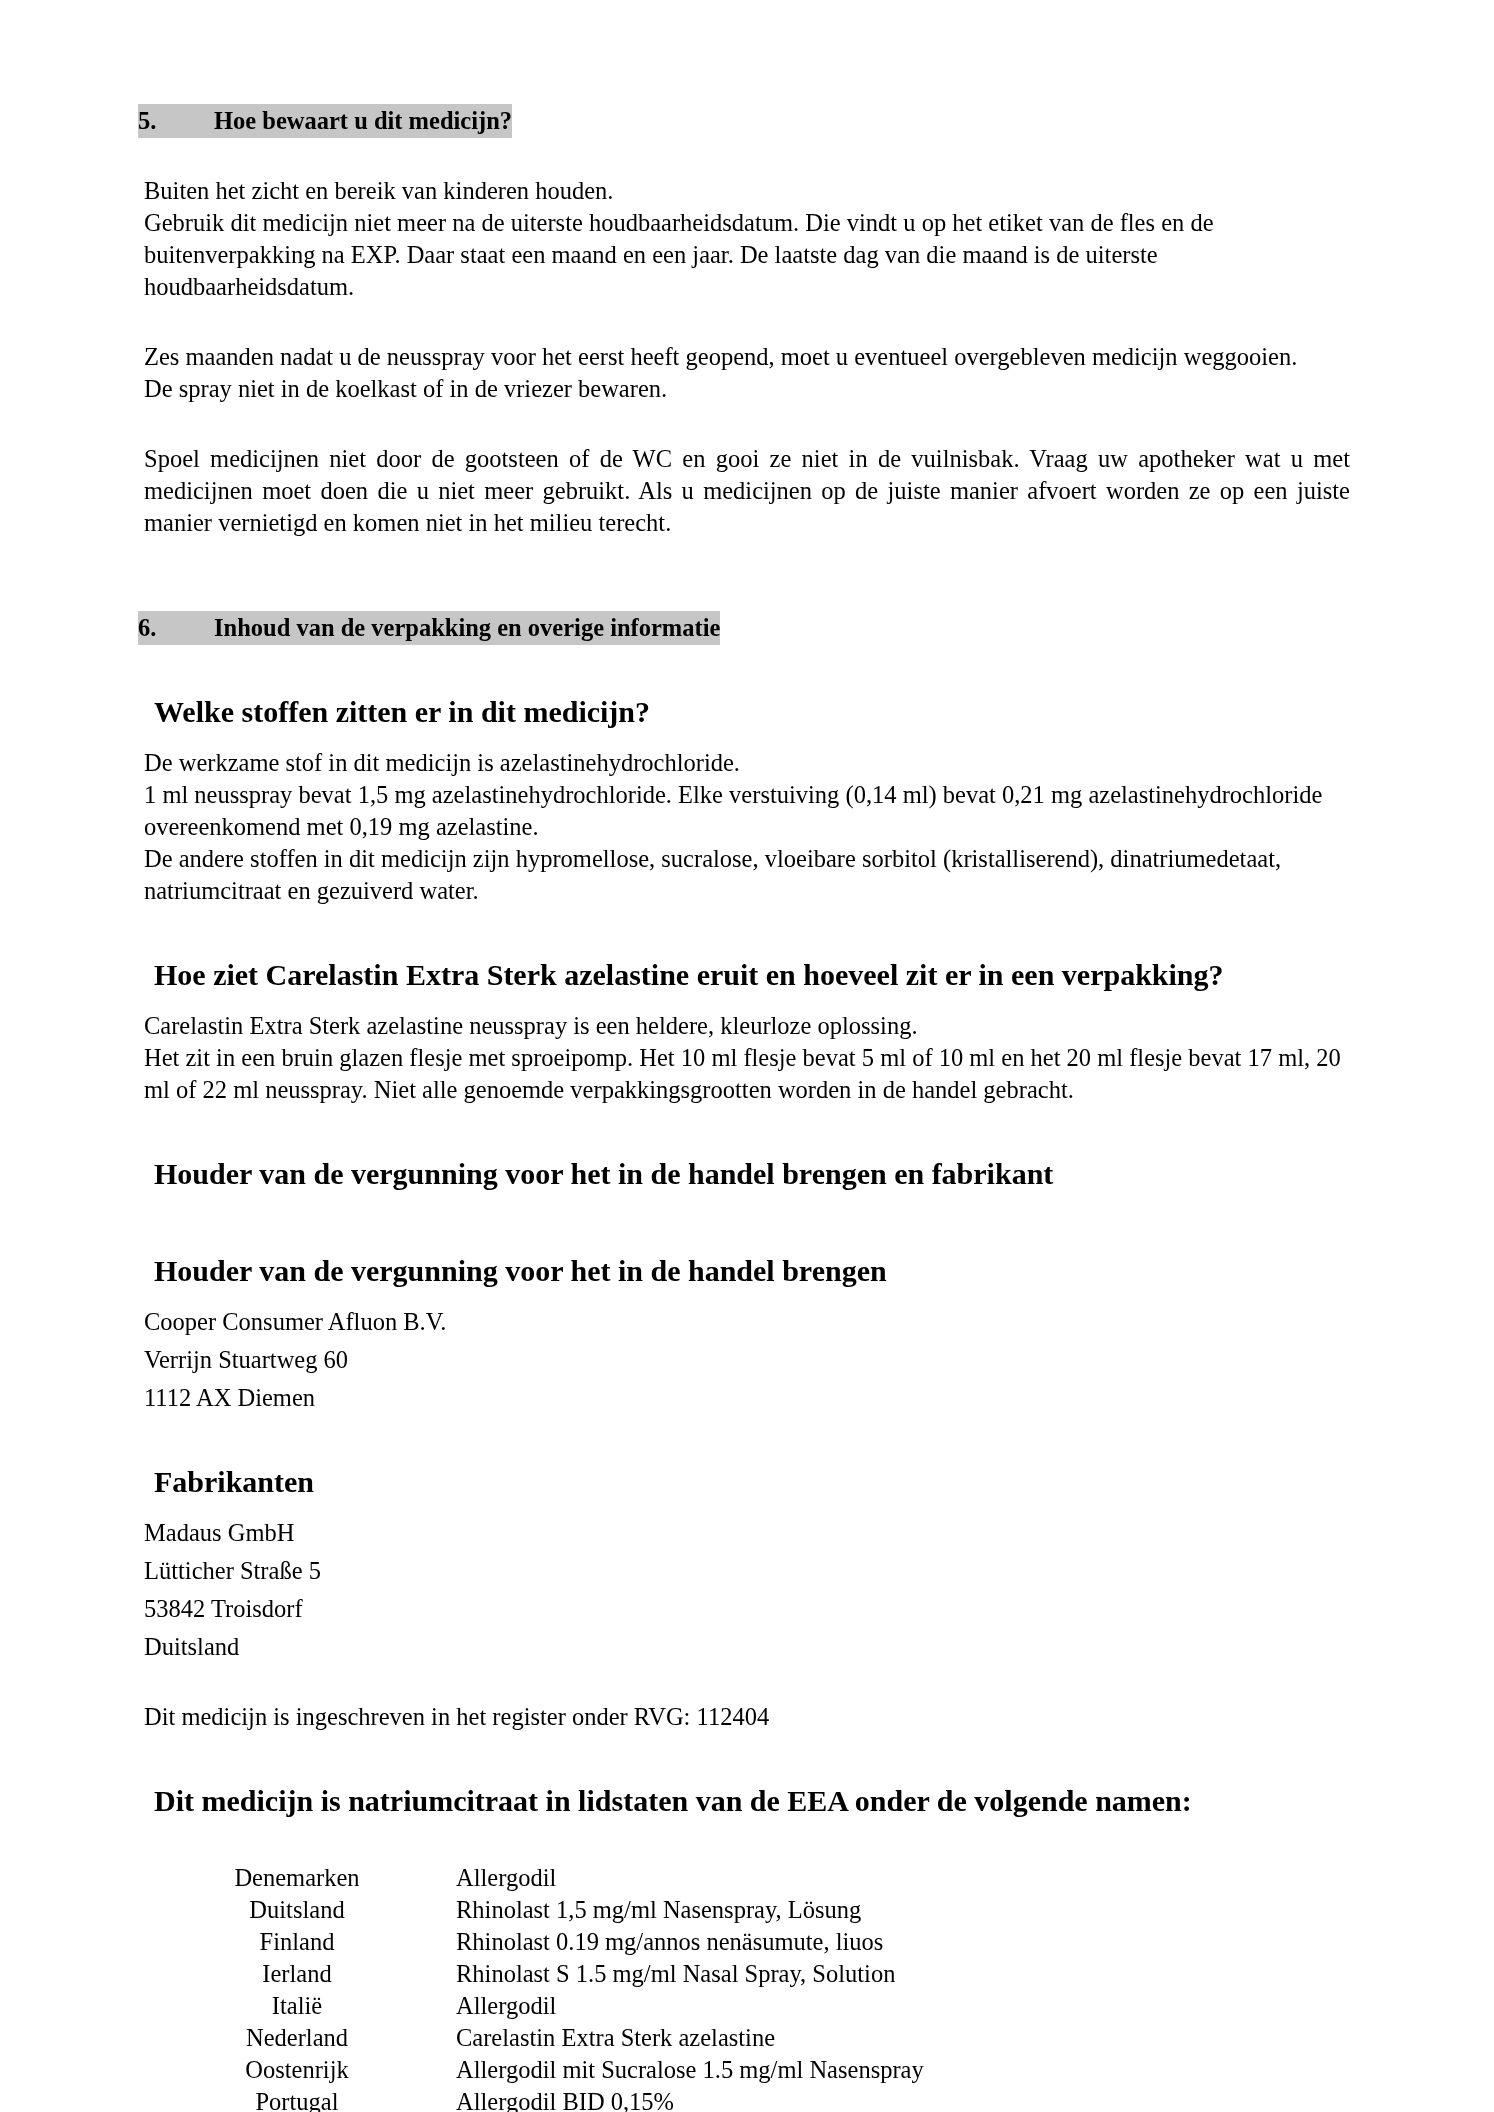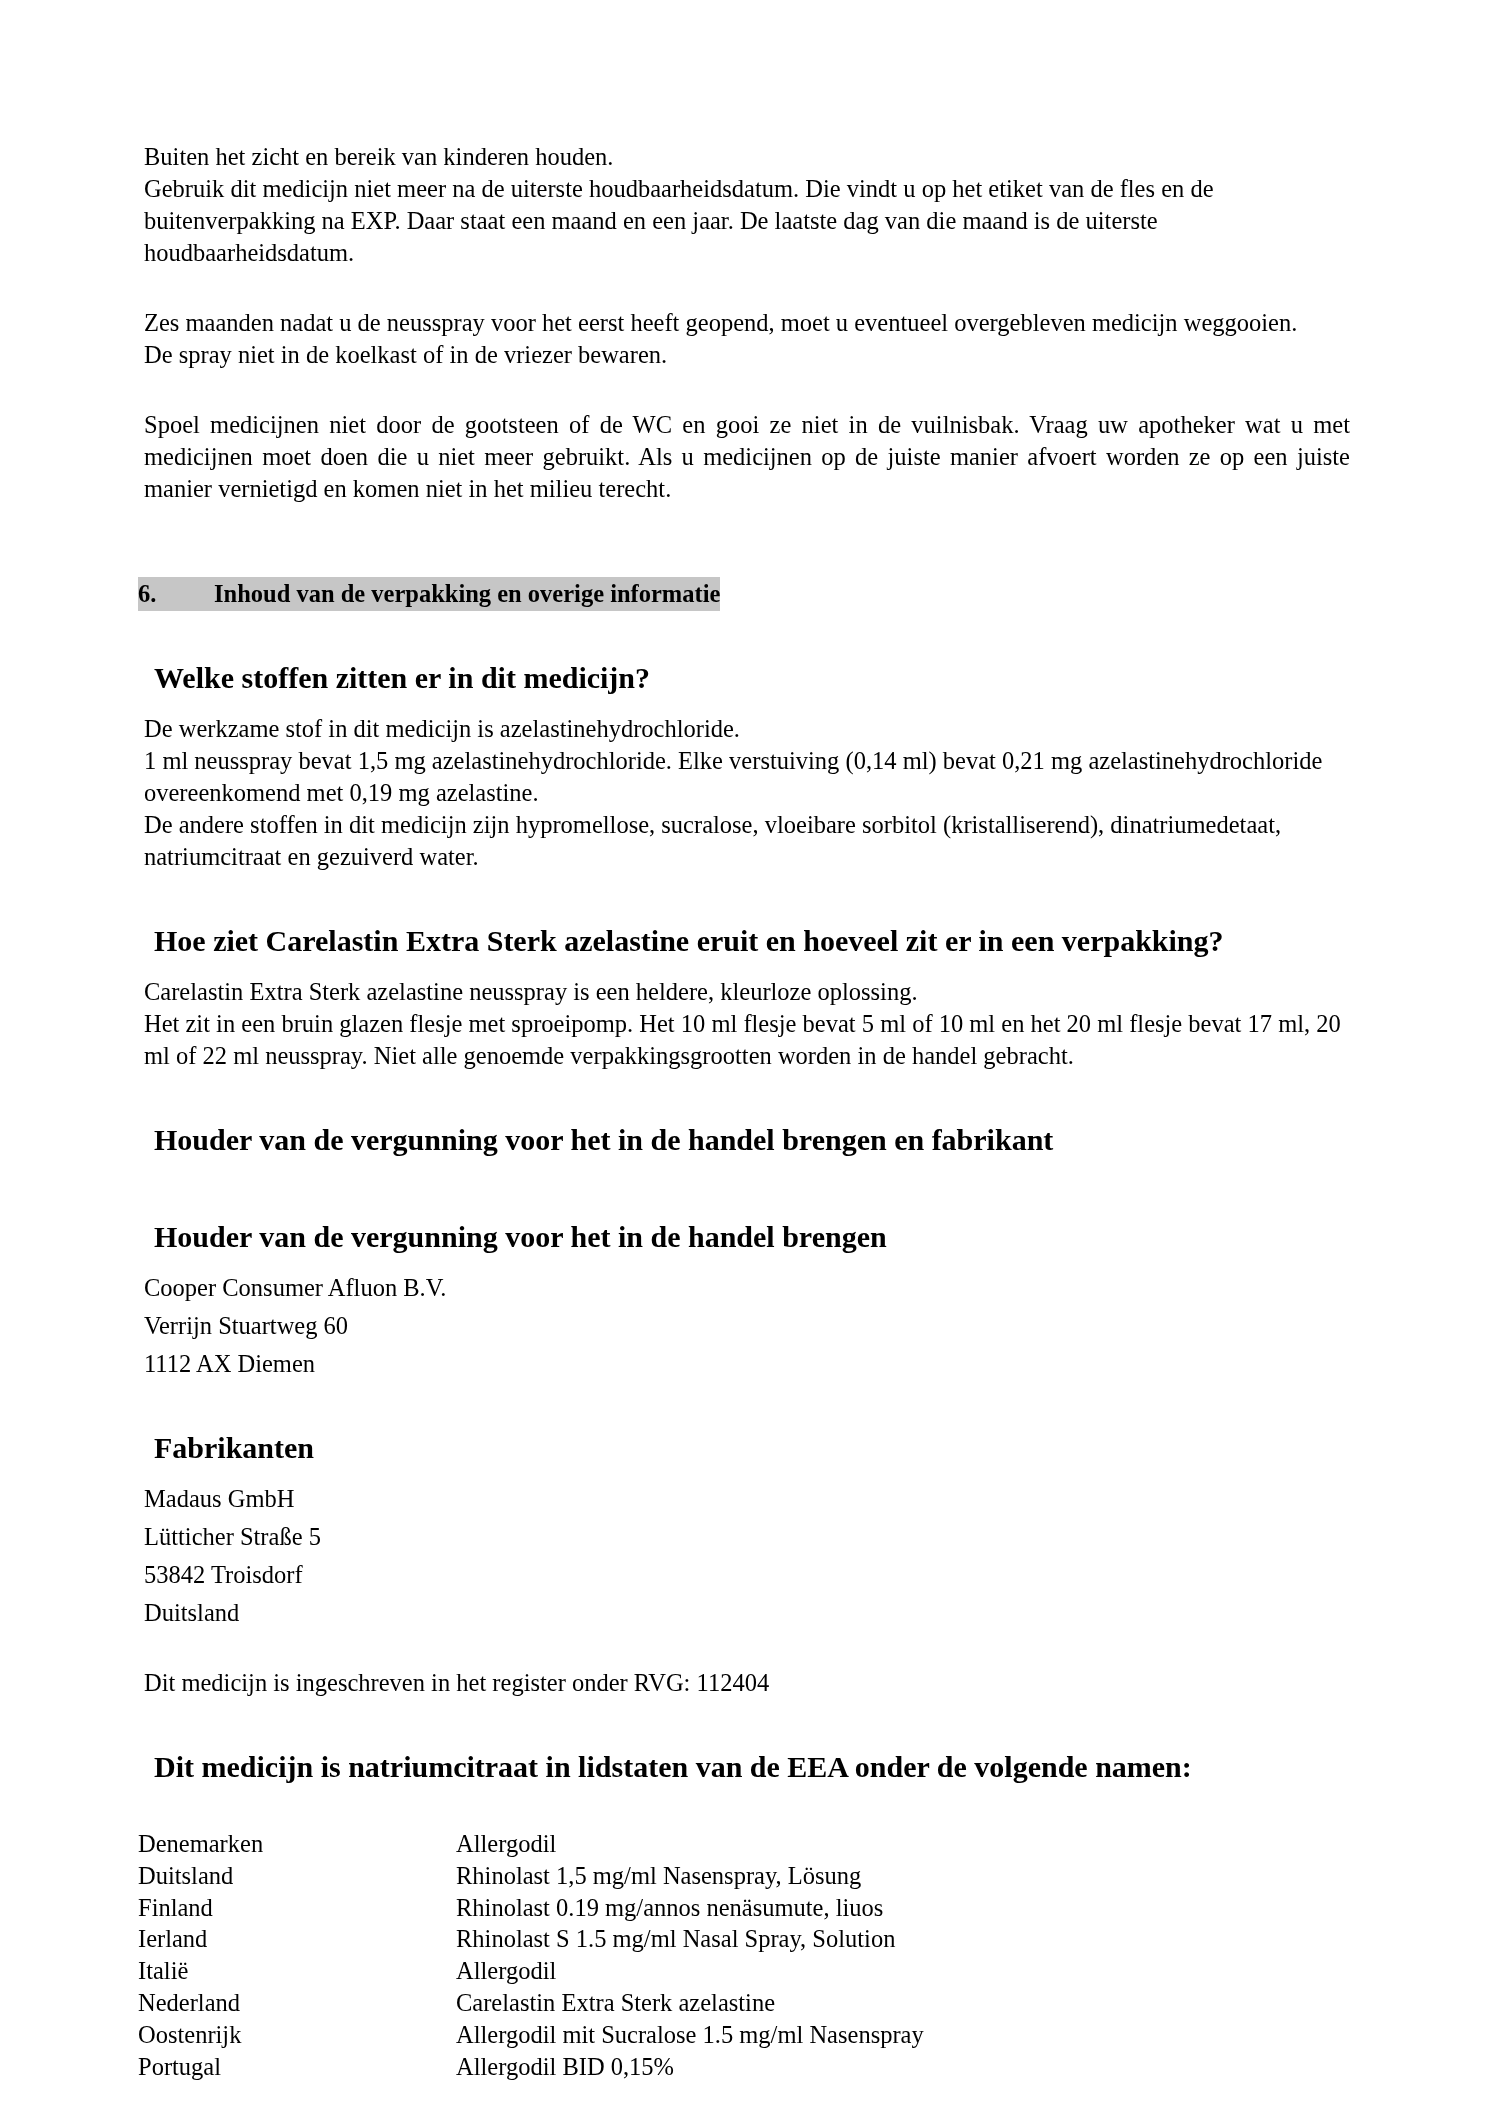--- a/index.html
+++ b/index.html
@@ -75,37 +75,39 @@
     list-style: none;
   }
   .eea-row {
     display: flex;
     font-size: 24.5px;
     line-height: 1.305;
   }
   .eea-country {
     width: 318px;
     flex: 0 0 318px;
+    text-align: center;
   }
   .eea-name {
     flex: 1 1 auto;
   }
 
   .footer {
     font-size: 20px;
     line-height: 1.305;
     margin: 0;
   }
 </style>
 </head>
 <body>
 
 <div class="page">
   <div class="content">
 
+    <div class="section-heading"><span class="hl"><span class="num">5.</span><span>Hoe bewaart u dit medicijn?</span></span></div>
 
     <div class="spacer-lg"></div>
 
     <p class="body">Buiten het zicht en bereik van kinderen houden.<br>Gebruik dit medicijn niet meer na de uiterste houdbaarheidsdatum. Die vindt u op het etiket van de fles en de buitenverpakking na EXP. Daar staat een maand en een jaar. De laatste dag van die maand is de uiterste houdbaarheidsdatum.</p>
 
     <div class="spacer-md"></div>
 
     <p class="body">Zes maanden nadat u de neusspray voor het eerst heeft geopend, moet u eventueel overgebleven medicijn weggooien.<br>De spray niet in de koelkast of in de vriezer bewaren.</p>
 
     <div class="spacer-md"></div>

